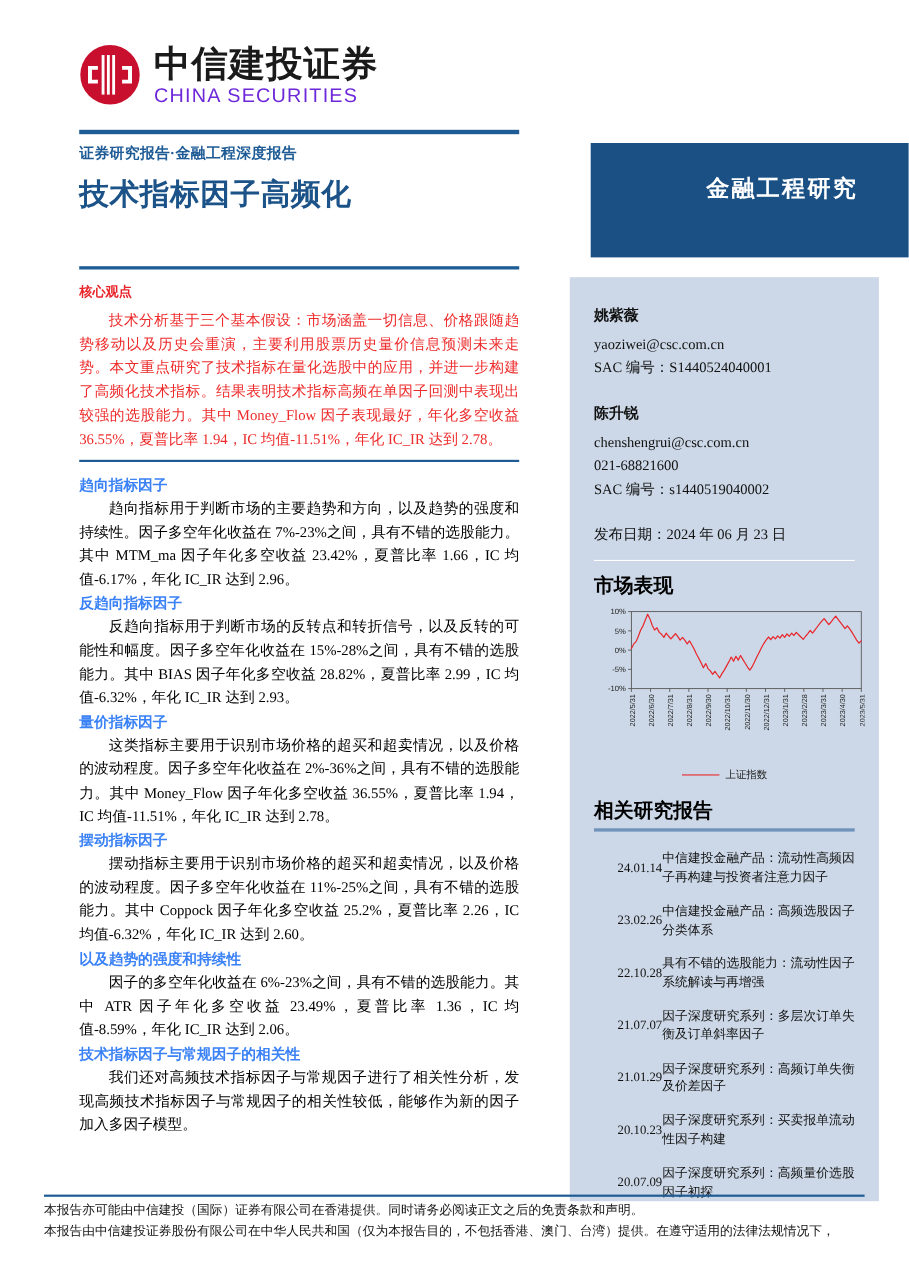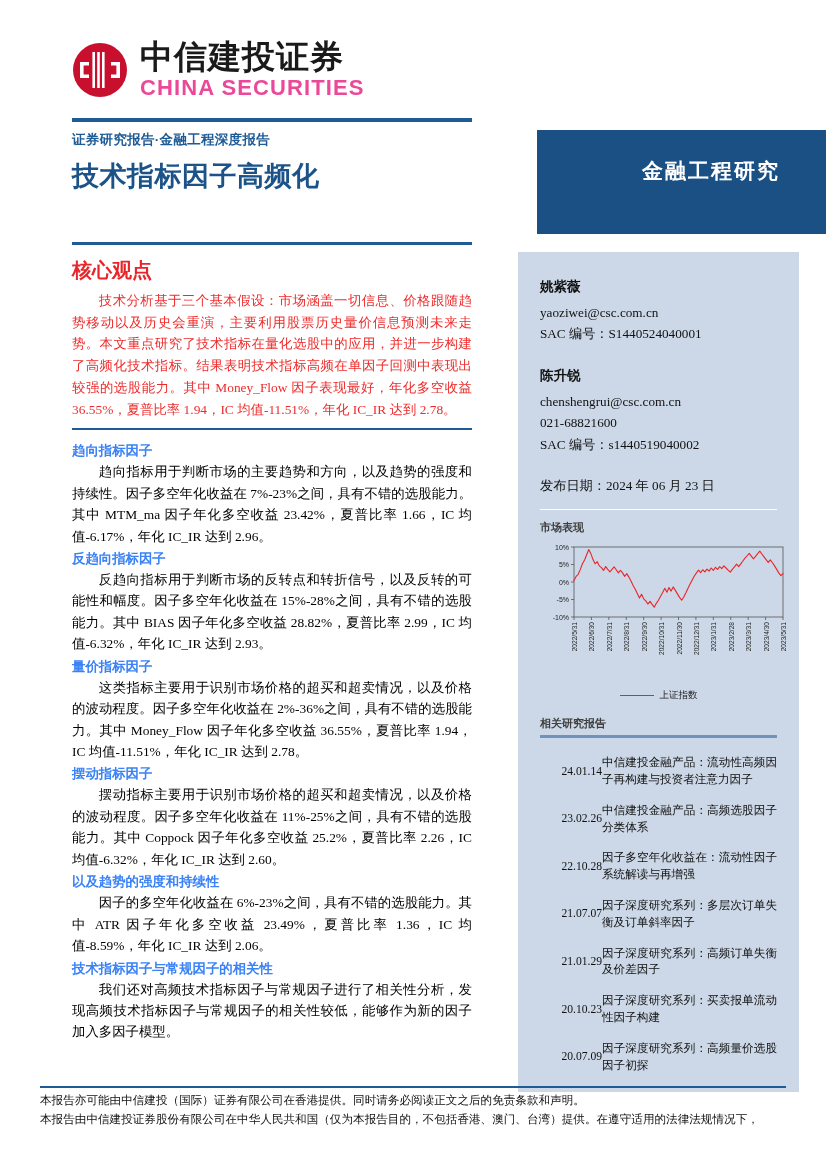--- a/index.html
+++ b/index.html
@@ -10,52 +10,52 @@
     position:relative;
     overflow:hidden;
   }
   .page{position:relative;width:826px;height:1169px;}
 
   
   .logo-wrap{position:absolute;left:72px;top:40px;display:flex;align-items:center;gap:12px;}
   .logo-mark{width:56px;height:56px;flex:0 0 56px;}
   .logo-text{display:flex;flex-direction:column;justify-content:center;line-height:1;}
   .logo-cn{font-family:"Liberation Sans",sans-serif;font-weight:bold;font-size:33px;color:#1a1a1a;letter-spacing:1px;}
-  .logo-en{font-family:"Liberation Sans",sans-serif;font-weight:bold;font-size:22px;color:#ec4899;letter-spacing:1.1px;margin-top:4px;}
+  .logo-en{font-family:"Liberation Sans",sans-serif;font-weight:normal;font-size:18px;color:#6d28d9;letter-spacing:1.1px;margin-top:4px;}
 
   
   .left-col{position:absolute;left:72px;top:118px;width:400px;}
   .rule-dotted{height:4px;background:#1f5c96;margin-bottom:9px;}
   .rule-dotted.thin{height:3px;}
   .kicker{font-family:"Liberation Sans",sans-serif;font-weight:bold;font-size:13.5px;color:#1f5c96;letter-spacing:.3px;margin-bottom:9px;}
   .doc-title{font-family:"Liberation Sans",sans-serif;font-weight:bold;font-size:27px;color:#1b5288;letter-spacing:.5px;margin:2px 0 0 0;}
   .title-gap{height:48px;}
 
-  .sec-core-head{font-family:"Liberation Sans",sans-serif;font-weight:bold;font-size:20px;color:#e8252a;margin:12px 0 6px 0;}
+  .sec-core-head{font-family:"Liberation Sans",sans-serif;font-weight:bold;font-size:12px;color:#e8252a;margin:12px 0 6px 0;}
   .core-body{color:#ee2b2b;font-size:13.4px;line-height:1.62;text-align:justify;text-indent:2em;}
 
   .hr-core{height:2px;background:#1f5c96;margin:8px 0 12px 0;}
 
   .sec-head{font-family:Liberation Serif, serif;font-weight:bold;font-size:13.4px;color:#3b82f6;margin:3px 0 1px 0;}
   .sec-body{font-size:13.4px;line-height:1.60;color:#000;text-align:justify;text-indent:2em;margin-bottom:2px;}
 
   
   .banner{position:absolute;left:537px;top:130px;width:348px;height:104px;background:#1a5084;}
   .banner span{position:absolute;left:0;right:0;top:27px;text-align:center;
     font-family:"Liberation Sans",sans-serif;font-weight:bold;font-size:21px;color:#ffffff;letter-spacing:2px;}
 
   .side{position:absolute;left:518px;top:252px;width:281px;height:840px;background:#ccd8e7;}
   .side-inner{padding:26px 22px 0 22px;}
   .author-name{font-family:"Liberation Sans",sans-serif;font-weight:bold;font-size:13.5px;color:#111;margin-bottom:7px;}
   .author-line{font-size:13.2px;color:#111;line-height:1.55;margin-bottom:1px;}
   .author-block{margin-bottom:22px;}
   .pubdate{font-size:13.2px;color:#111;margin-top:6px;margin-bottom:14px;}
 
   .side-div{height:1px;background:#ffffff;margin:8px 0 10px 0;}
-  .side-head{font-family:"Liberation Sans",sans-serif;font-weight:bold;font-size:11px;color:#404040;margin-bottom:4px;}
+  .side-head{font-family:"Liberation Sans",sans-serif;font-weight:bold;font-size:18px;color:#000000;margin-bottom:4px;}
   .side-head-rule{height:3px;background:#6f93bb;margin-bottom:10px;}
 
   
   .chart-box{width:246px;height:150px;position:relative;margin:2px 0 4px 0;}
   .chart-svg{display:block;}
   .legend-row{display:flex;align-items:center;justify-content:center;gap:6px;margin-top:-4px;}
   .legend-line{width:34px;height:0;border-top:1.6px solid #e8252a;}
   .legend-text{font-size:9.5px;color:#222;}
 
   
@@ -213,21 +213,21 @@
             <tr>
               <td class="rep-date">24.01.14</td>
               <td class="rep-title">中信建投金融产品：流动性高频因子再构建与投资者注意力因子</td>
             </tr>
             <tr>
               <td class="rep-date">23.02.26</td>
               <td class="rep-title">中信建投金融产品：高频选股因子分类体系</td>
             </tr>
             <tr>
               <td class="rep-date">22.10.28</td>
-              <td class="rep-title">因子多空年化收益在：流动性因子系统解读与再增强</td>
+              <td class="rep-title">具有不错的选股能力：流动性因子系统解读与再增强</td>
             </tr>
             <tr>
               <td class="rep-date">21.07.07</td>
               <td class="rep-title">因子深度研究系列：多层次订单失衡及订单斜率因子</td>
             </tr>
             <tr>
               <td class="rep-date">21.01.29</td>
               <td class="rep-title">因子深度研究系列：高频订单失衡及价差因子</td>
             </tr>
             <tr>

